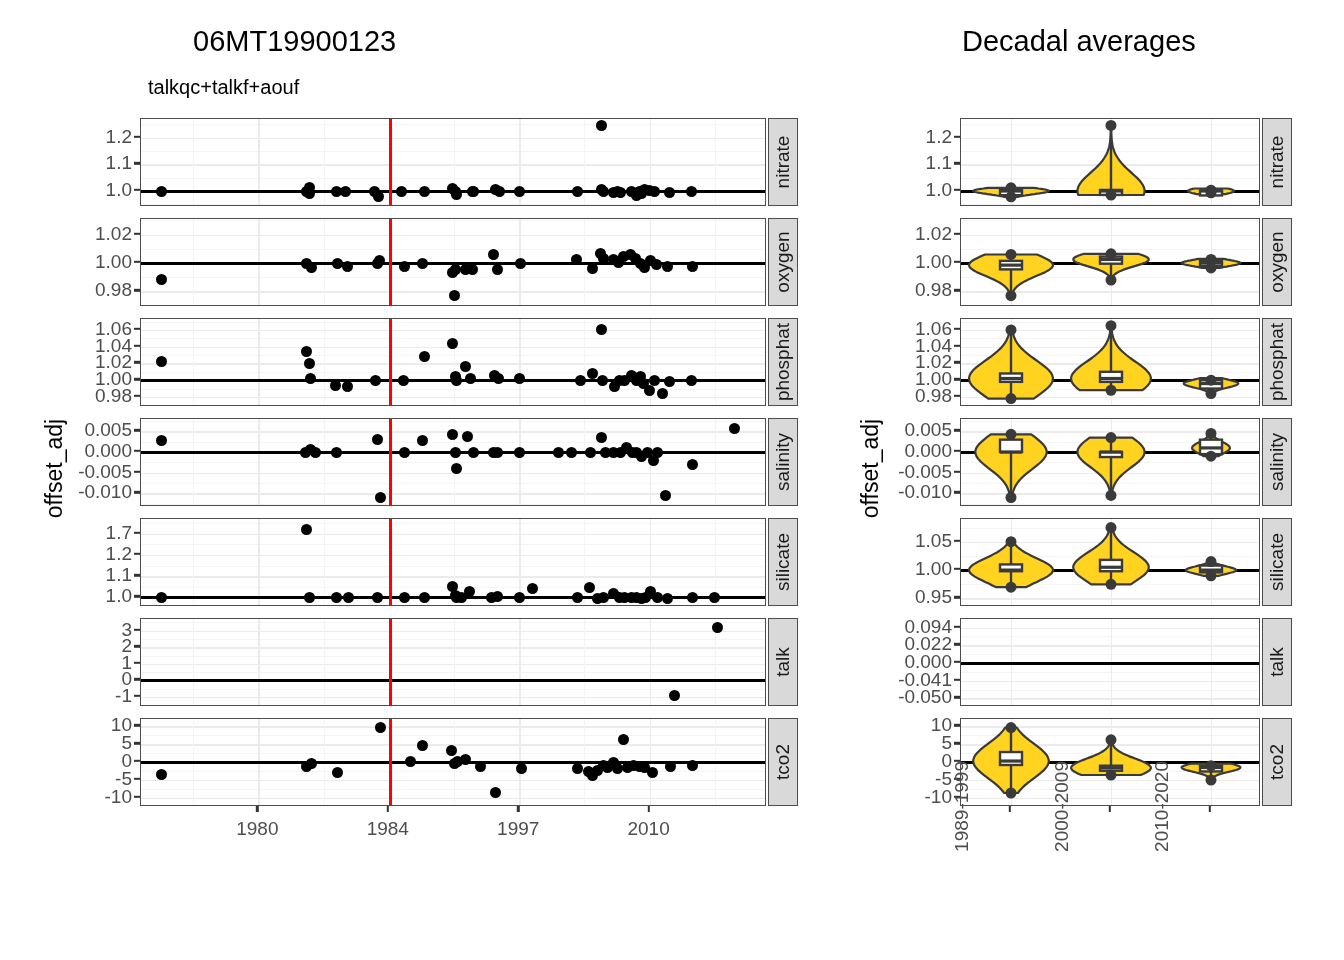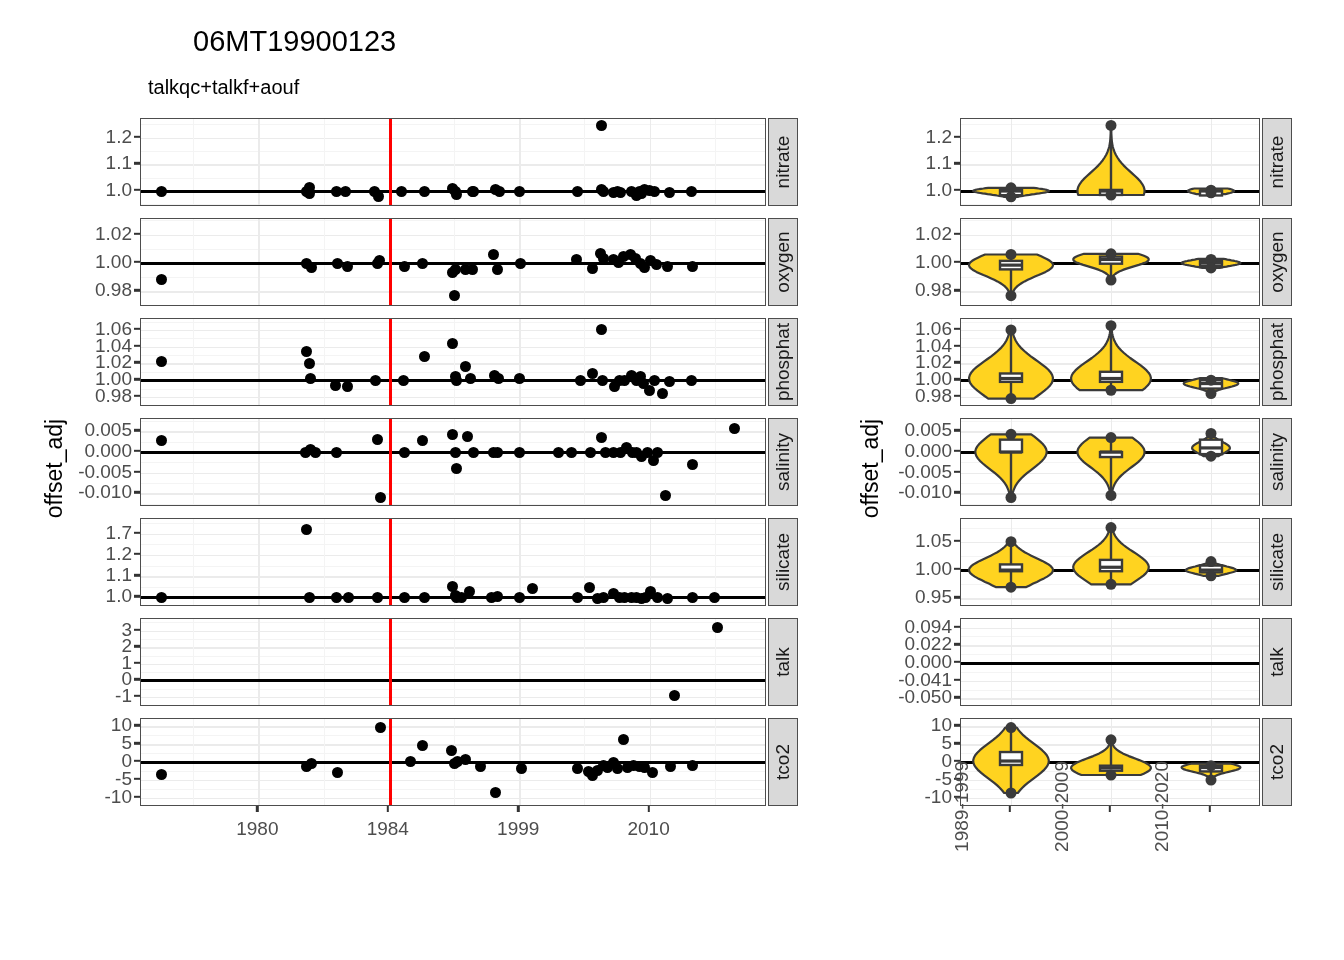--- a/index.html
+++ b/index.html
@@ -125,20 +125,21 @@
 
   svg.violin-layer { position: absolute; left: 0; top: 0; overflow: visible; }
 </style>
 </head>
 <body>
 
 <div id="root">
 
   <div class="title" style="left:148px; top:25px;margin-left:45px;">06MT19900123</div>
   <div class="subtitle" style="left:148px; top:76px;">talkqc+talkf+aouf</div>
+  <div class="title" style="left:962px; top:25px;">Decadal averages</div>
 
   <div class="axis-title" style="left:-16px; top:455px; width:140px; text-align:center; transform:rotate(-90deg);">offset_adj</div>
   <div class="axis-title" style="left:800px; top:455px; width:140px; text-align:center; transform:rotate(-90deg);">offset_adj</div>
 
   <div id="left-col" class="facet-col" style="left: 0px; top: 0px; width: 1344px; height: 960px;">
       <div class="panel" style="left: 140px; top: 118px; width: 626px; height: 88px;">
         <div class="gridline-minor" style="top: 58.6667px;"></div>
         <div class="gridline-minor" style="top: 32px;"></div>
         <div class="gridline-minor" style="top: 85.3333px;"></div>
         <div class="gridline-major" style="top: 72px;"></div>
@@ -587,21 +588,21 @@
       <div class="ytick-label" style="left: 62px; width: 70px; top: 725.184px;">10</div>
       <div class="ytick-mark" style="left: 134px; top: 725.184px;"></div>
       <div class="strip" style="left: 768px; top: 718px; width: 30px; height: 88px;">
         <div class="strip-label">tco2</div>
       </div>
       <div class="xtick-mark" style="left: 257.375px; top: 806px;"></div>
       <div class="xtick-label" style="left: 257.375px; top: 818px;">1980</div>
       <div class="xtick-mark" style="left: 387.792px; top: 806px;"></div>
       <div class="xtick-label" style="left: 387.792px; top: 818px;">1984</div>
       <div class="xtick-mark" style="left: 518.208px; top: 806px;"></div>
-      <div class="xtick-label" style="left: 518.208px; top: 818px;">1999</div>
+      <div class="xtick-label" style="left: 518.208px; top: 818px;">1997</div>
       <div class="xtick-mark" style="left: 648.625px; top: 806px;"></div>
       <div class="xtick-label" style="left: 648.625px; top: 818px;">2010</div>
     </div>
   <div id="right-col" class="facet-col" style="left: 0px; top: 0px; width: 1344px; height: 960px;">
       <div class="panel" style="left: 960px; top: 118px; width: 300px; height: 88px;">
         <div class="gridline-minor" style="top: 58.6667px;"></div>
         <div class="gridline-minor" style="top: 32px;"></div>
         <div class="gridline-minor" style="top: 85.3333px;"></div>
         <div class="gridline-major" style="top: 72px;"></div>
         <div class="gridline-minor" style="top: 58.6667px;"></div>

